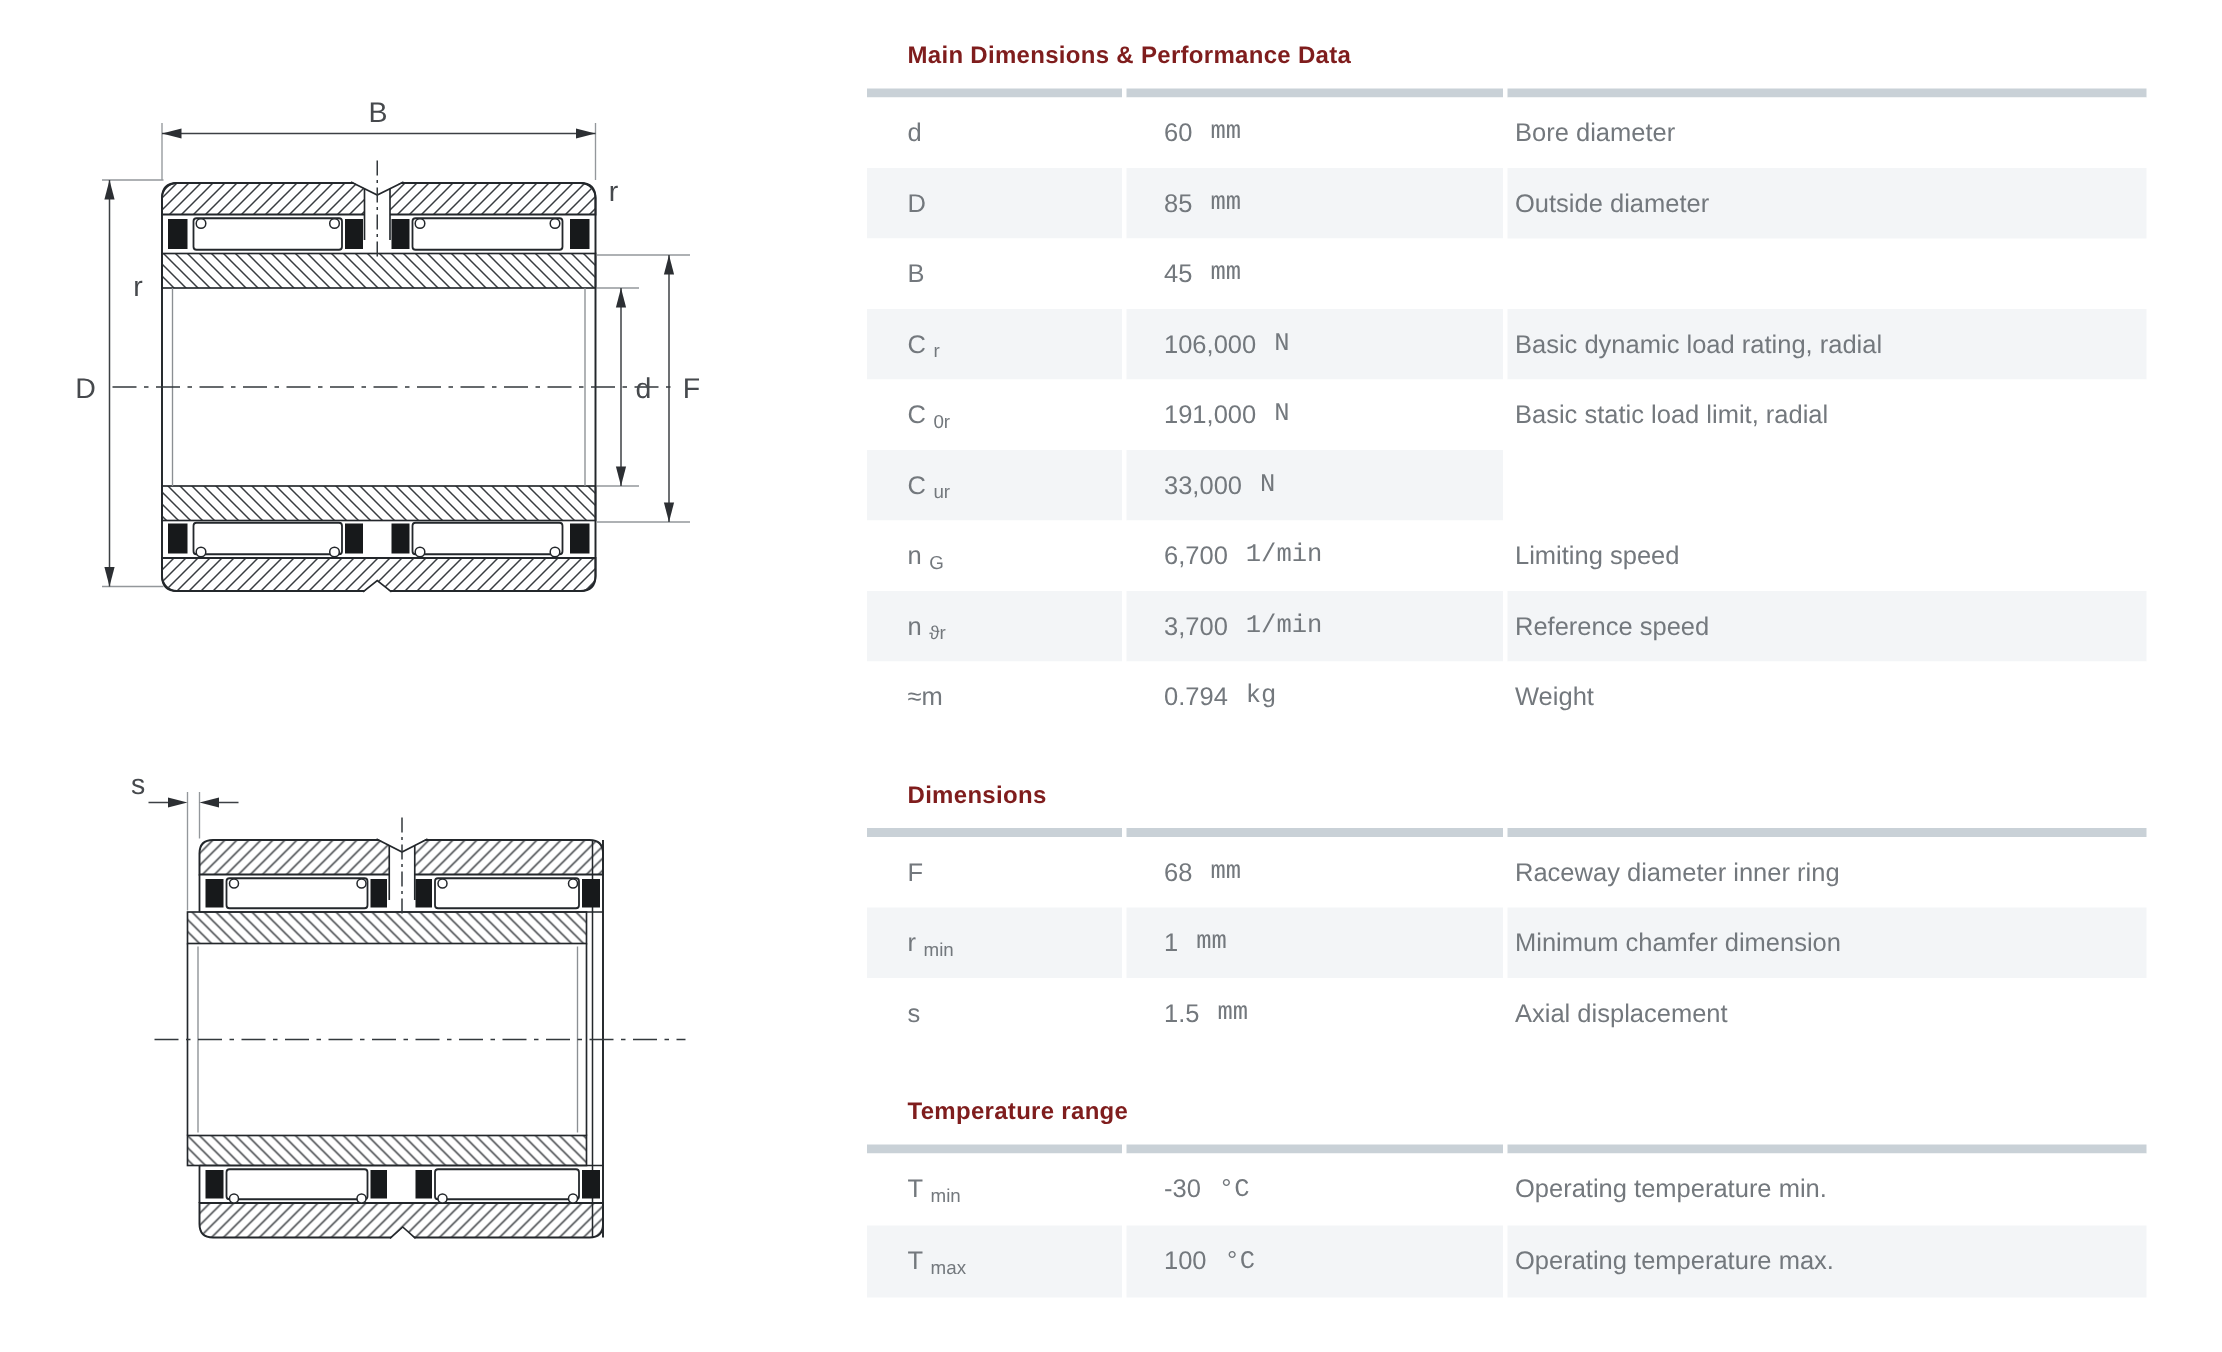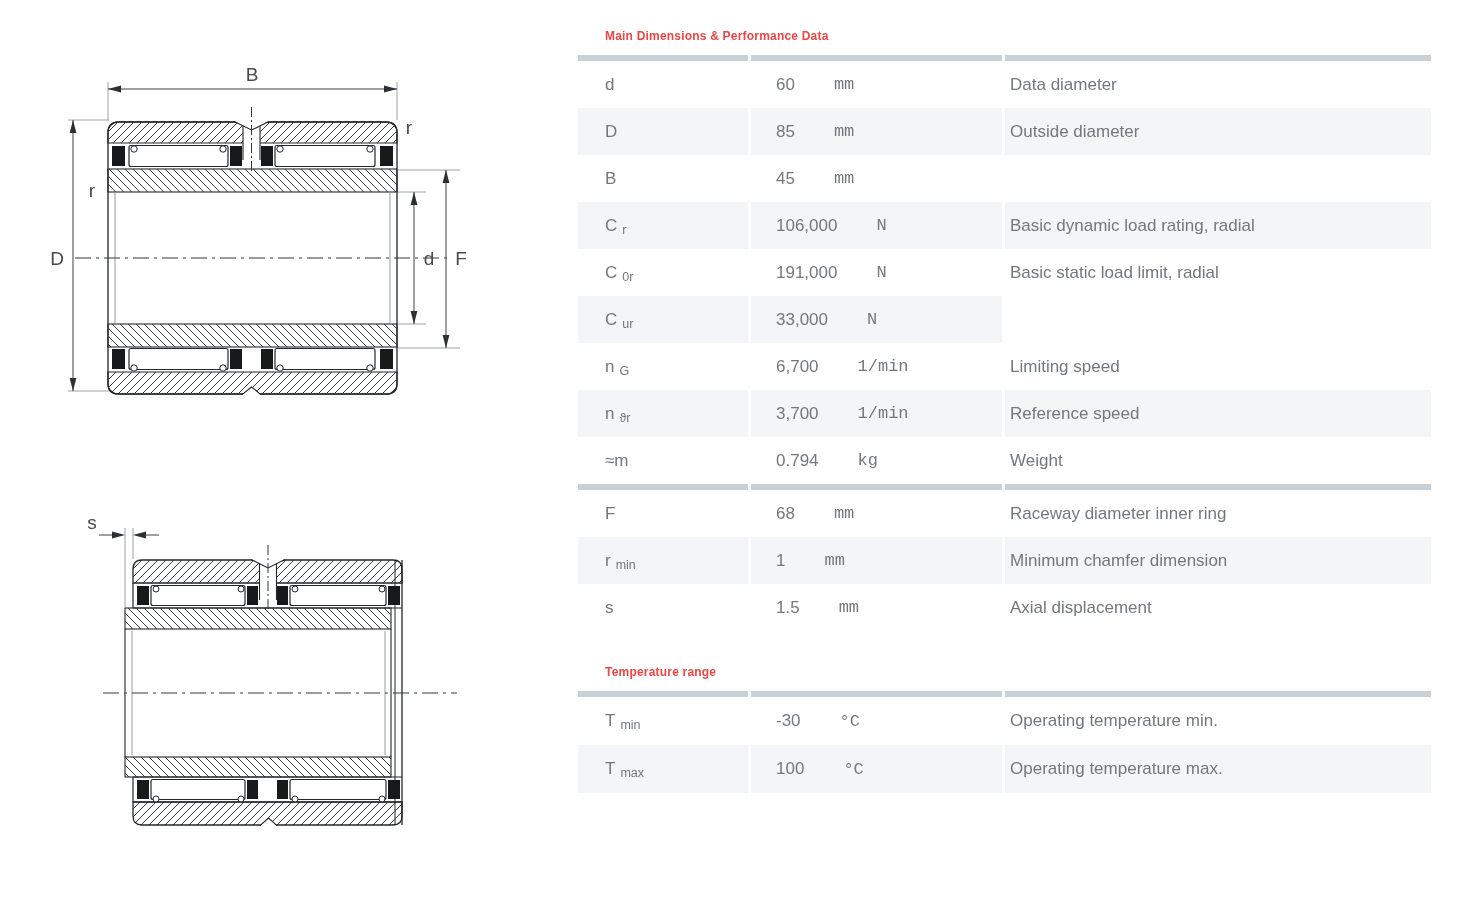--- a/index.html
+++ b/index.html
@@ -7,32 +7,32 @@
               font-family:"Liberation Sans","DejaVu Sans",sans-serif; }
   .canvas { position:relative; width:1481px; height:901px; background:#fff; }
 
   
   .drawing { position:absolute; }
   #top-drawing    { left:30px;  top:50px;  }
   #bottom-drawing { left:55px;  top:495px; }
 
   
   .right-panel { position:absolute; left:578px; top:0; width:853px; }
-  .section-title { font-size:12px; font-weight:bold; color:#ef4444;
+  .section-title { font-size:16px; font-weight:bold; color:#7f1d1d;
                    margin:34px 0 12px 27px; letter-spacing:0.2px; }
   section:first-child .section-title { margin-top:29px; }
   .bar-row { display:flex; gap:3px; }
   .bar-row .b { height:6px; background:#c9d1d7; }
   .c1w { width:170px; } .c2w { width:251px; } .c3w { width:426px; }
   .tbl .row { display:flex; gap:3px; height:47px; }
   section[data-section="2"] .tbl .row { height:48px; }
   .cell { display:flex; align-items:center; font-size:17px; color:#73787d; background:#fff; }
   .row.alt .cell { background:#f3f5f7; }
   .cell.c1 { padding-left:27px; }
-  .cell.c2 { padding-left:25px;gap:27px; }
+  .cell.c2 { padding-left:25px; }
   .cell.c3 { padding-left:5px;  }
   .p-sub { font-size:12.5px; position:relative; top:4px; margin-left:5px; }
   .unit  { margin-left:12px;font-family:Liberation Mono, monospace; }
 
   svg text { font-family:"Liberation Sans","DejaVu Sans",sans-serif;
              font-size:19px; fill:#46494d; }
 </style>
 </head>
 <body>
 
@@ -211,21 +211,21 @@
           <div class="row">
             <div class="cell c1 c1w">
               <span>d</span>
               <span class="p-sub"></span>
             </div>
             <div class="cell c2 c2w">
               <span>60</span>
               <span class="unit">mm</span>
             </div>
             <div class="cell c3 c3w">
-              <span>Data diameter</span>
+              <span>Bore diameter</span>
             </div>
           </div>
           <div class="row alt">
             <div class="cell c1 c1w">
               <span>D</span>
               <span class="p-sub"></span>
             </div>
             <div class="cell c2 c2w">
               <span>85</span>
               <span class="unit">mm</span>
@@ -316,20 +316,21 @@
               <span class="unit">kg</span>
             </div>
             <div class="cell c3 c3w">
               <span>Weight</span>
             </div>
           </div>
         </div>
     </section>
 
     <section data-section="1">
+      <h2 class="section-title">Dimensions</h2>
       <div class="bar-row">
         <div class="b c1w"></div>
         <div class="b c2w"></div>
         <div class="b c3w"></div>
       </div>
       <div class="tbl">
           <div class="row">
             <div class="cell c1 c1w">
               <span>F</span>
               <span class="p-sub"></span>

